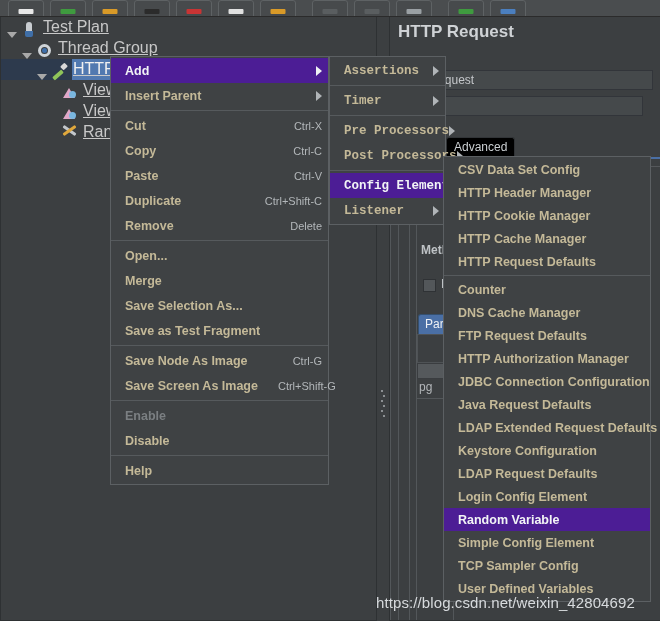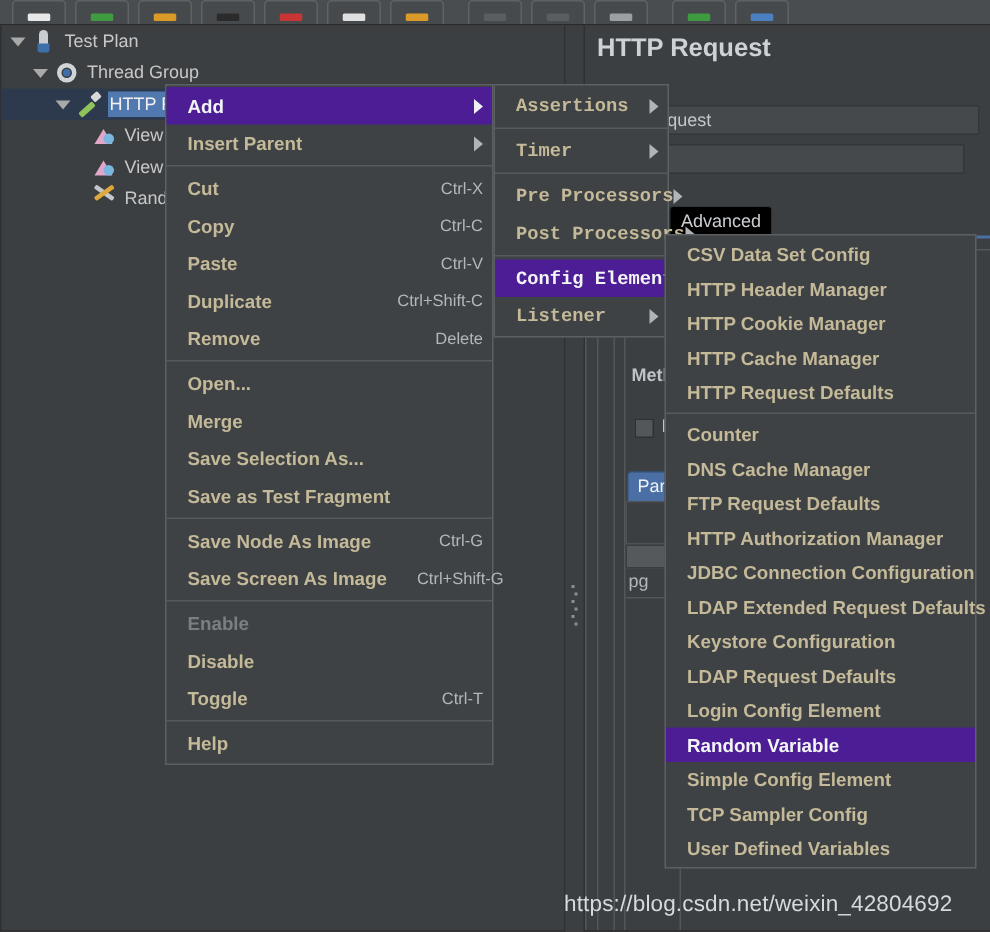--- a/index.html
+++ b/index.html
@@ -61,24 +61,25 @@
     background: #3c3f41;
     border: 1px solid #2e3133;
     border-top: none;
     box-sizing: border-box;
     overflow: hidden;
   }
   .tree-row {
     position: relative;
     height: 21px;
     display: flex;
-    align-items: center;
-    white-space: nowrap;
-    font-size: 12px;
+    align-items: flex-end;
+    white-space: nowrap;
+    font-size: 16px;
     color: #c8c8c8;
+    text-decoration: underline;
   }
   .tw-arrow {
     width: 0; height: 0;
     border-left: 5px solid #a9a9a9;
     border-top: 4px solid transparent;
     border-bottom: 4px solid transparent;
     margin-right: 4px;
     flex: 0 0 auto;
   }
   .tw-arrow.open {
@@ -563,24 +564,20 @@
       <span>Save Screen As Image</span>
       <span class="acc">Ctrl+Shift-G</span>
     </div>
     <div class="msep"></div>
     <div class="mi dis">
       <span>Enable</span>
     </div>
     <div class="mi">
       <span>Disable</span>
     </div>
-    <div class="mi">
-      <span>Toggle</span>
-      <span class="acc">Ctrl-T</span>
-    </div>
     <div class="msep"></div>
     <div class="mi">
       <span>Help</span>
     </div>
   </div>
 
 <div class="menu" id="menu2">
     <div class="mi">
       <span>Assertions</span>
       <span class="arw"></span>
@@ -636,20 +633,23 @@
     <div class="mi">
       <span>FTP Request Defaults</span>
     </div>
     <div class="mi">
       <span>HTTP Authorization Manager</span>
     </div>
     <div class="mi">
       <span>JDBC Connection Configuration</span>
     </div>
     <div class="mi">
+      <span>Java Request Defaults</span>
+    </div>
+    <div class="mi">
       <span>LDAP Extended Request Defaults</span>
     </div>
     <div class="mi">
       <span>Keystore Configuration</span>
     </div>
     <div class="mi">
       <span>LDAP Request Defaults</span>
     </div>
     <div class="mi">
       <span>Login Config Element</span>

